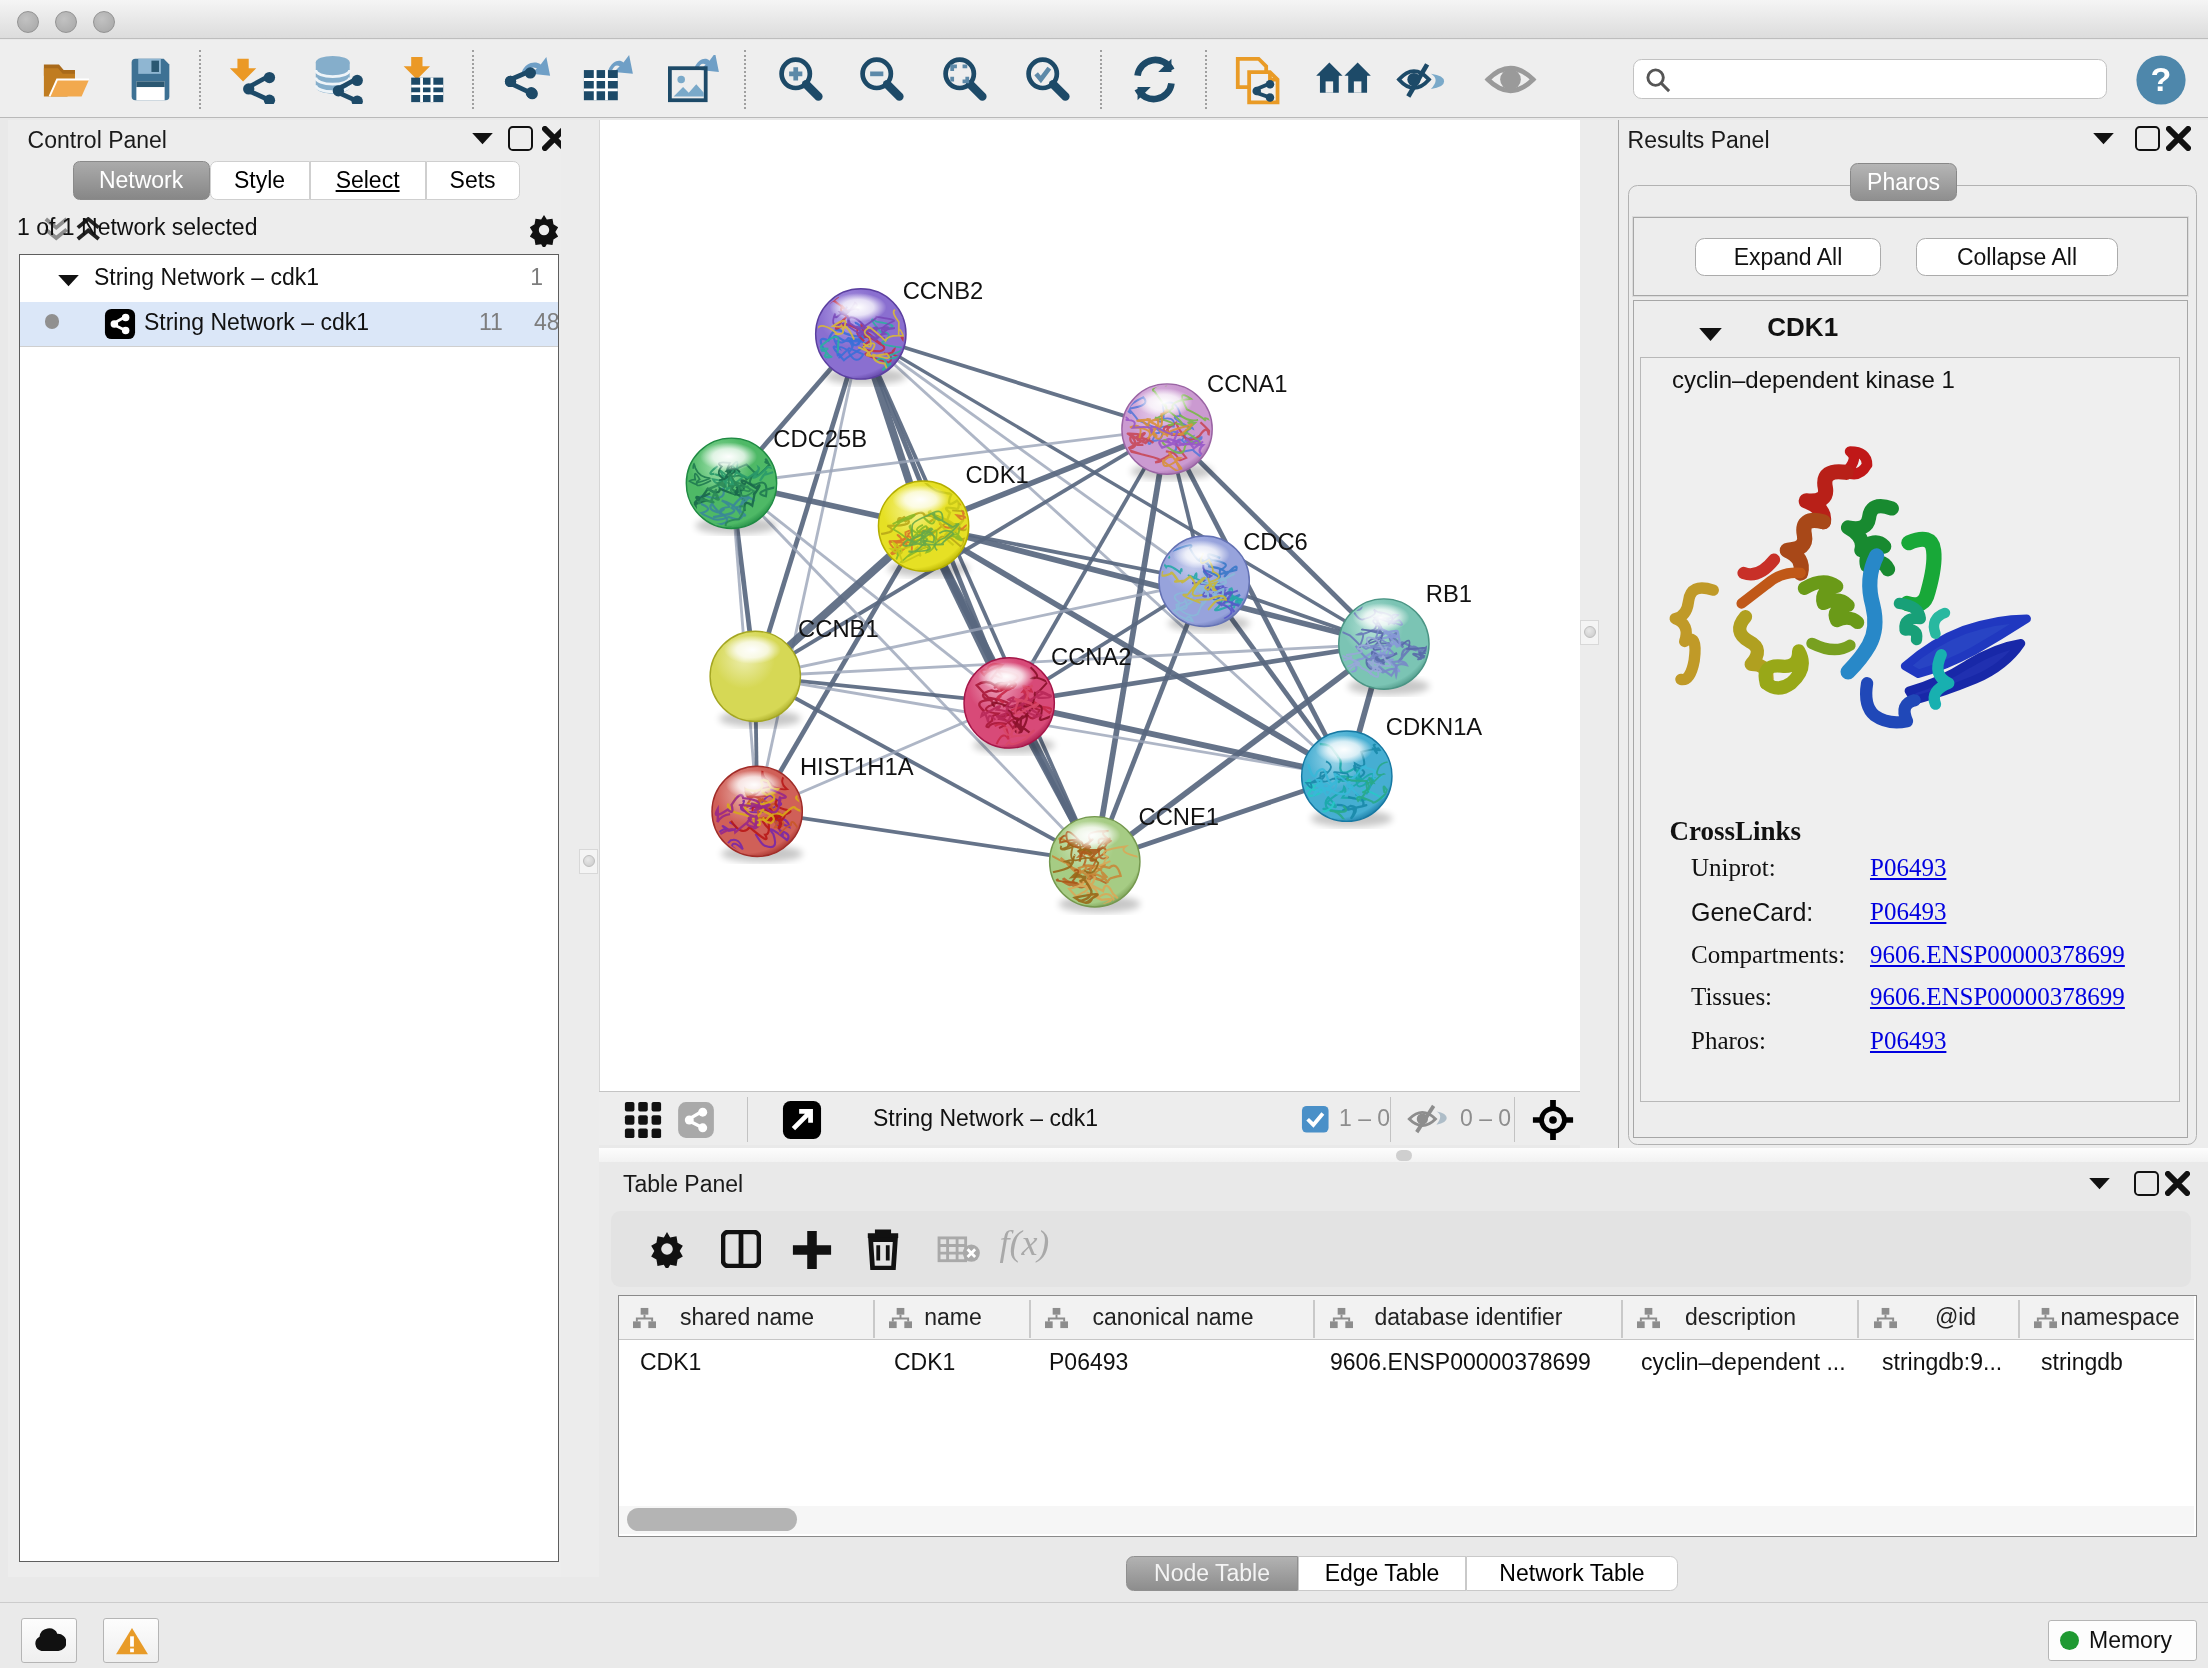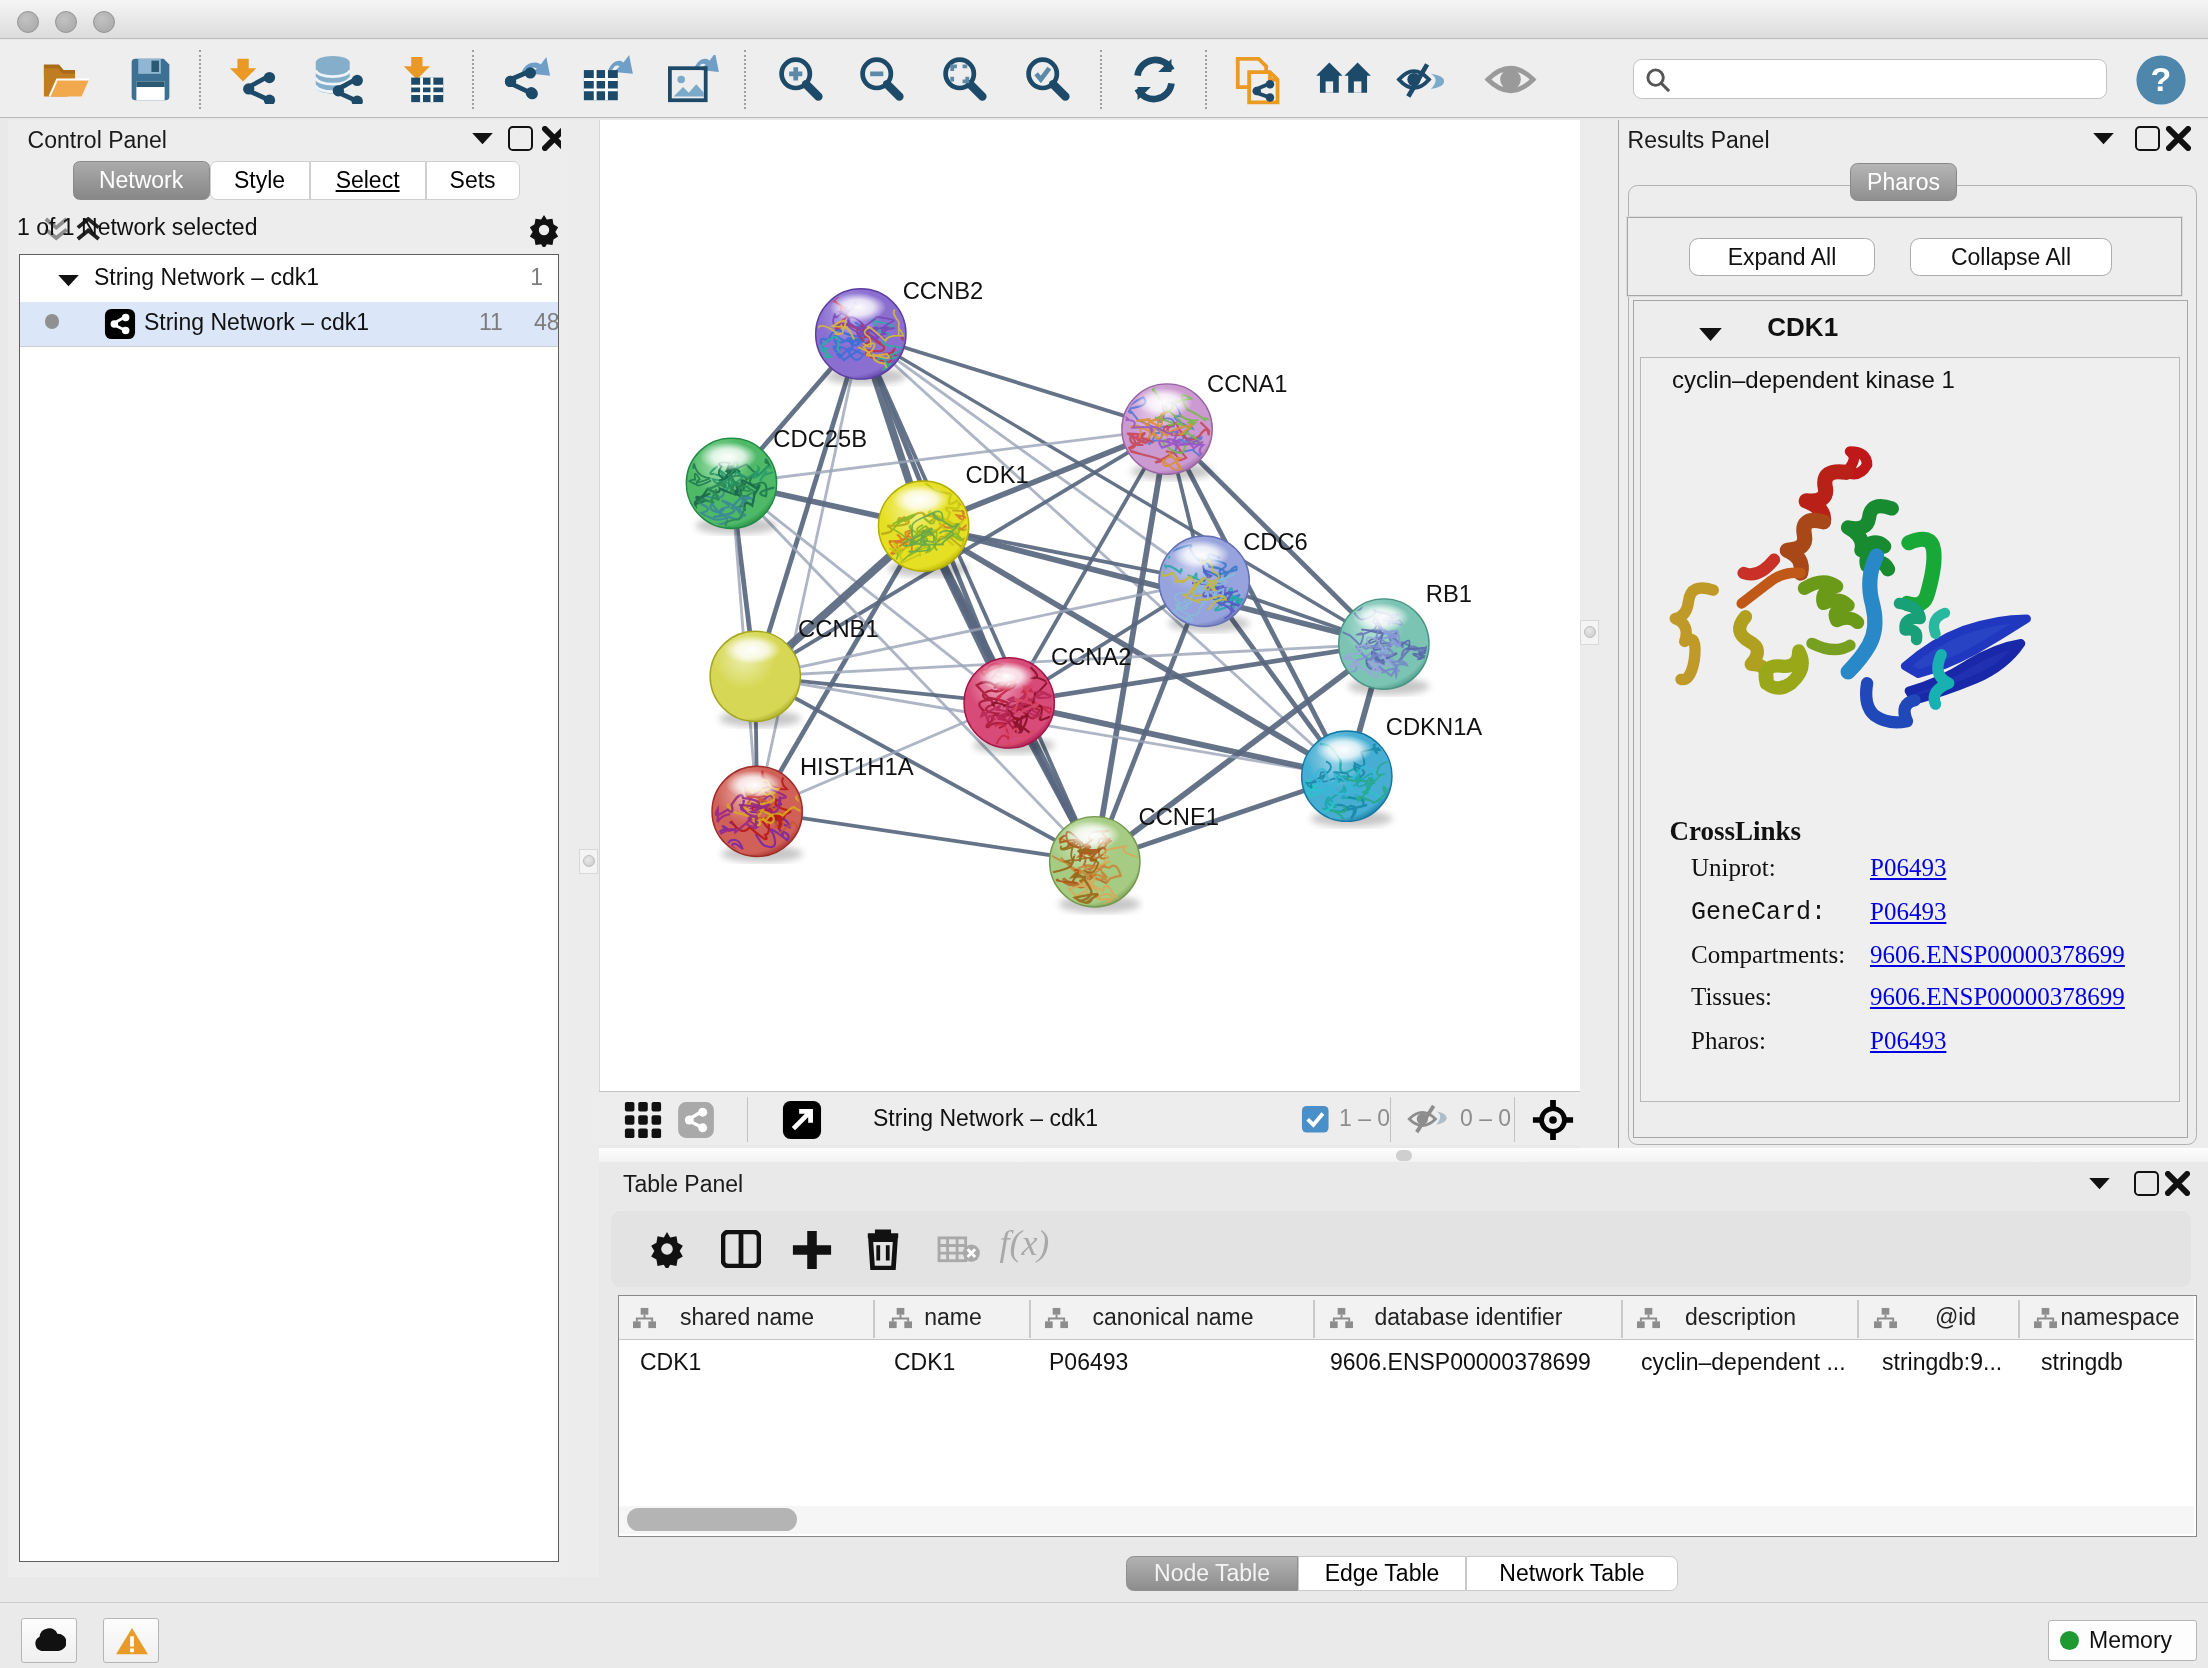--- a/index.html
+++ b/index.html
@@ -678,21 +678,21 @@
   <div style="position:absolute;left:8.6px;top:6.7px" class="panel-title">Results Panel</div>
   <svg style="position:absolute;left:472px;top:11.4px" width="25" height="15" viewBox="0 0 26 16">
         <path d="M2 2 h22 l-11 12 z" fill="#111"></path>
       </svg>
   <div style="position:absolute;left:516px;top:5.7px;width:25px;height:25px;border:2.9px solid #111;border-radius:4.8px;"></div>
   <svg style="position:absolute;left:547px;top:5.7px" width="25" height="25" viewBox="0 0 26 26">
         <path d="M3 3 L23 23 M23 3 L3 23" stroke="#111" stroke-width="6" stroke-linecap="round"></path>
       </svg>
   <div style="position:absolute;left:8.6px;top:65px;width:569px;height:960px;background:#ededed;border:1px solid #b2b2b2;border-radius:9.5px;"></div>
   <div style="position:absolute;left:231px;top:43px;width:107px;height:38px;background:linear-gradient(#b5b5b5,#8f8f8f);border:1px solid #888;border-radius:7.6px;color:#fff;font-size:23px;text-align:center;line-height:36px;">Pharos</div>
-  <div style="position:absolute;left:8px;top:97px;width:555px;height:79px;background:#ededed;border:1.9px solid #a6a6a6;outline:1px solid #dcdcdc;">
+  <div style="position:absolute;left:14px;top:97px;width:555px;height:79px;background:#ededed;border:1.9px solid #a6a6a6;outline:1px solid #dcdcdc;">
     <div style="position:absolute;left:61px;top:20px;width:186px;height:38px;background:#fff;border:1px solid #ababab;border-radius:9.5px;font-size:23px;color:#111;text-align:center;line-height:36px;">Expand All</div>
     <div style="position:absolute;left:282px;top:20px;width:202px;height:38px;background:#fff;border:1px solid #ababab;border-radius:9.5px;font-size:23px;color:#111;text-align:center;line-height:36px;">Collapse All</div>
   </div>
   <div style="position:absolute;left:14.3px;top:180px;width:555px;height:838px;background:#ededed;border:1.9px solid #a6a6a6;">
     <svg style="position:absolute;left:63px;top:25px" width="27" height="17" viewBox="0 0 28 18">
           <path d="M2 2 h24 l-12 14 z" fill="#111"></path>
         </svg>
     <div style="position:absolute;left:133px;top:10.5px;font-size:26px;font-weight:bold;color:#111;">CDK1</div>
     <div style="position:absolute;left:5.7px;top:56px;width:540px;height:745px;background:#efefef;border:1px solid #b8b8b8;">
       <div style="position:absolute;left:31px;top:7.6px;font-size:24px;color:#111;">cyclin–dependent kinase 1</div>
@@ -715,21 +715,21 @@
         <path d="M258 262 q30 -26 62 -38 q34 -12 66 -12 q-28 18 -56 34 q-30 16 -58 24 z" stroke="#2038c0" stroke-width="9" fill="#2844c4"></path>
         <path d="M262 288 q34 -10 62 -28 q30 -18 56 -22 q-16 24 -48 38 q-34 14 -64 22 z" stroke="#1828a8" stroke-width="9" fill="#2030b0"></path>
         <path d="M296 250 q-10 22 8 30 q-20 8 -14 22" stroke="#18b0b0" stroke-width="12"></path>
         <path d="M218 280 q-4 24 8 34 q14 10 34 6 q-8 -18 8 -22" stroke="#2048b8" stroke-width="13"></path>
         <path d="M300 206 q-16 6 -10 22" stroke="#28b8a0" stroke-width="11"></path>
         </g>
       </svg>
       <div style="position:absolute;left:28.5px;top:458px;font-family:'Liberation Serif',serif;font-size:27px;font-weight:bold;color:#111;">CrossLinks</div>
       <div style="position:absolute;left:50px;top:496px;font-family:'Liberation Serif',serif;font-size:25px;color:#111;">Uniprot:</div>
       <div style="position:absolute;left:229px;top:496px;font-family:'Liberation Serif',serif;font-size:25px;"><a class="lnk">P06493</a></div>
-      <div style="position:absolute;left:50px;top:540px;font-family:Liberation Mono, monospace;font-size:25px;color:#111;">GeneCard:</div>
+      <div style="position:absolute;left:50px;top:540px;font-family:Liberation Sans, sans-serif;font-size:25px;color:#111;">GeneCard:</div>
       <div style="position:absolute;left:229px;top:540px;font-family:'Liberation Serif',serif;font-size:25px;"><a class="lnk">P06493</a></div>
       <div style="position:absolute;left:50px;top:583px;font-family:'Liberation Serif',serif;font-size:25px;color:#111;">Compartments:</div>
       <div style="position:absolute;left:229px;top:583px;font-family:'Liberation Serif',serif;font-size:25px;"><a class="lnk">9606.ENSP00000378699</a></div>
       <div style="position:absolute;left:50px;top:625px;font-family:'Liberation Serif',serif;font-size:25px;color:#111;">Tissues:</div>
       <div style="position:absolute;left:229px;top:625px;font-family:'Liberation Serif',serif;font-size:25px;"><a class="lnk">9606.ENSP00000378699</a></div>
       <div style="position:absolute;left:50px;top:669px;font-family:'Liberation Serif',serif;font-size:25px;color:#111;">Pharos:</div>
       <div style="position:absolute;left:229px;top:669px;font-family:'Liberation Serif',serif;font-size:25px;"><a class="lnk">P06493</a></div>
     </div>
   </div>
 </div>

